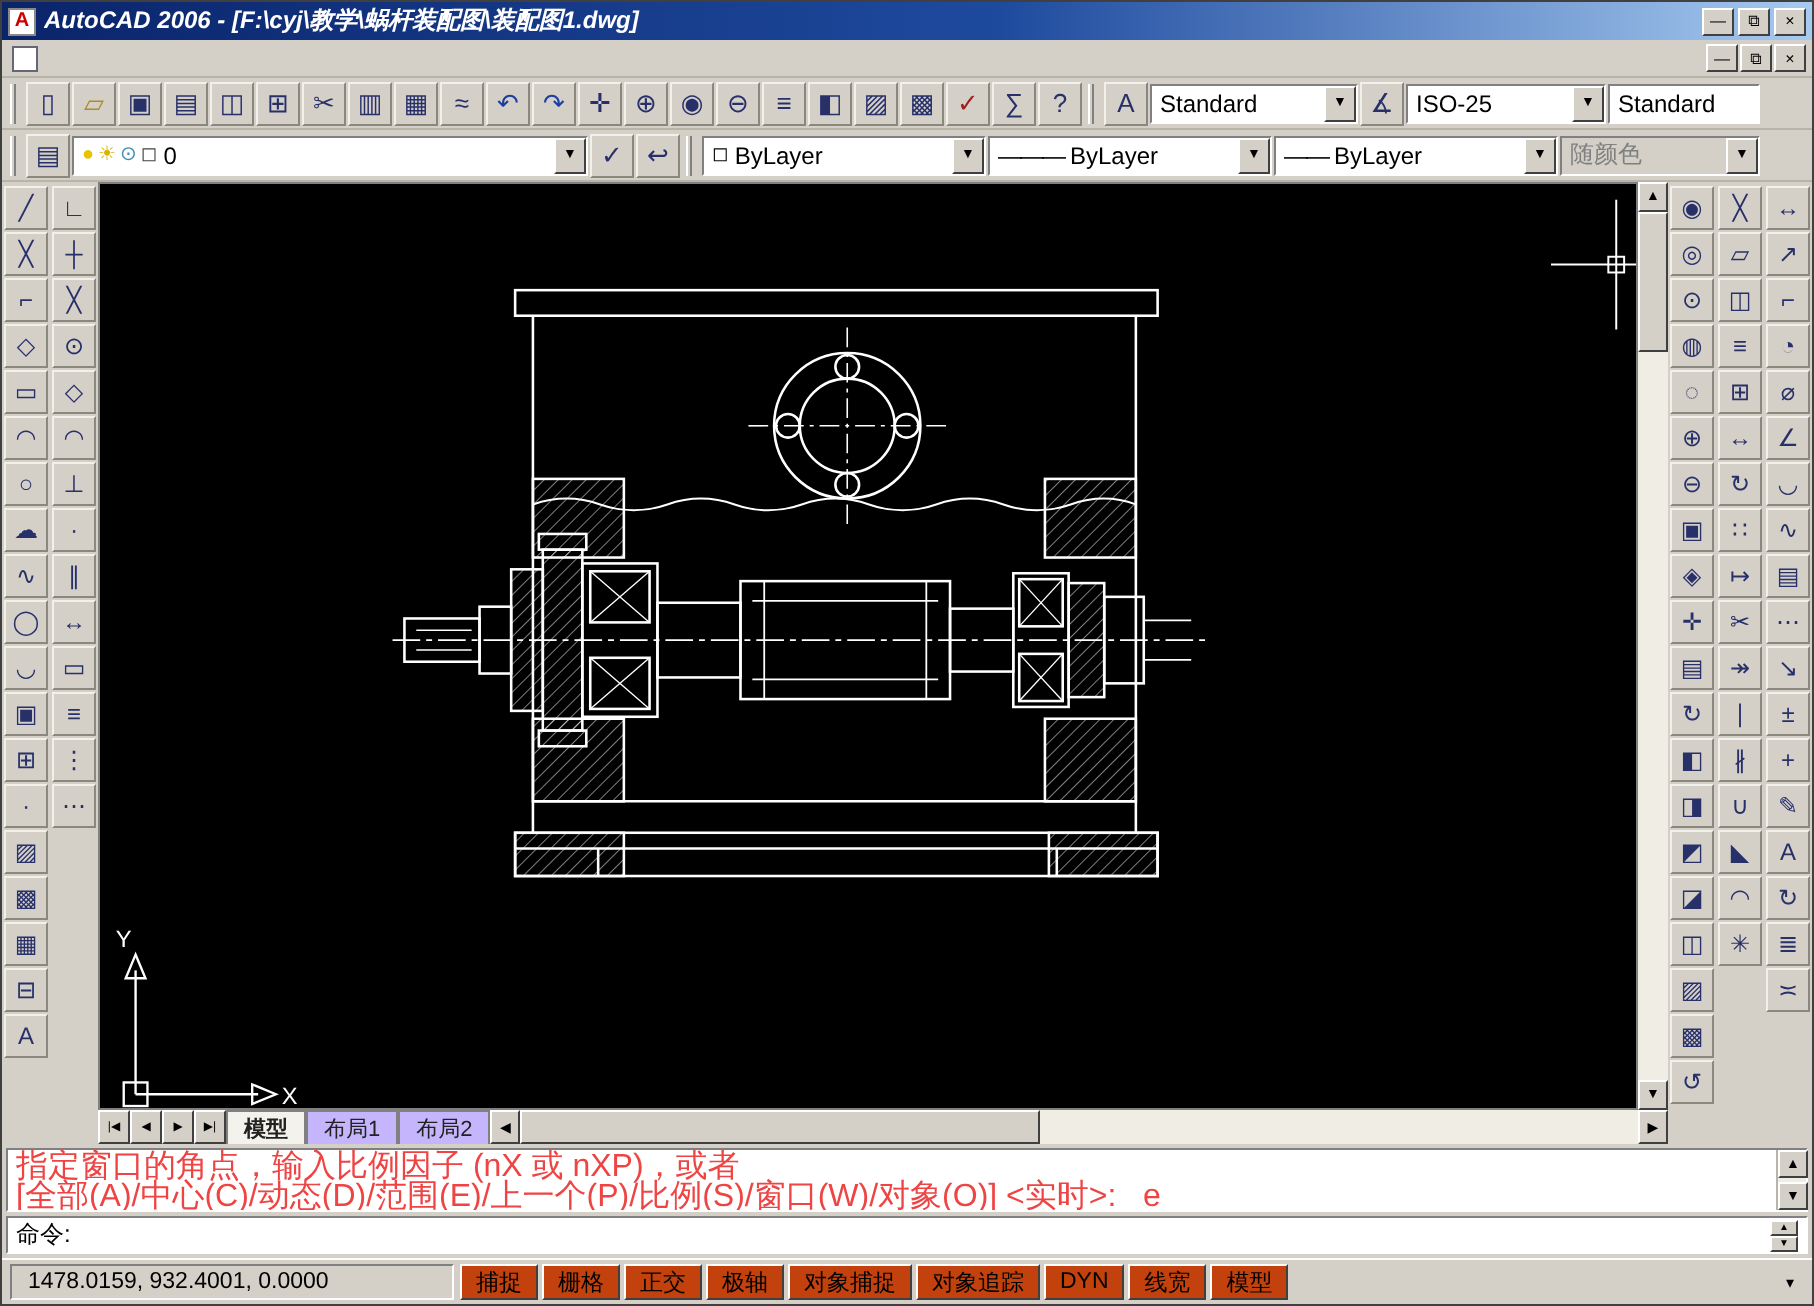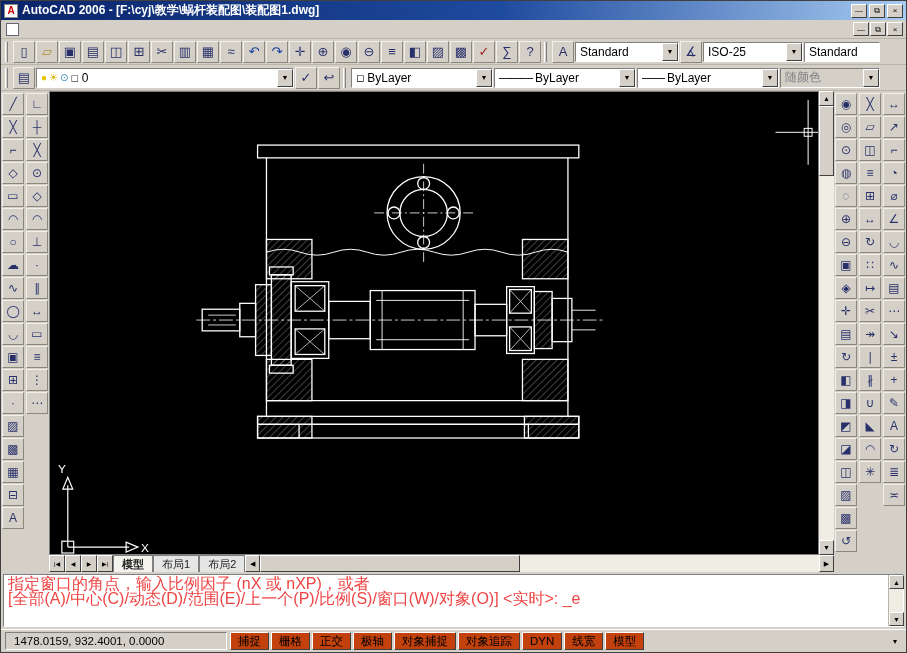--- a/index.html
+++ b/index.html
@@ -2,21 +2,21 @@
 <html><head>
 <meta charset="utf-8">
 <style>
   * { margin:0; padding:0; box-sizing:border-box; font-family:"Liberation Sans","DejaVu Sans",sans-serif; }
   html,body { width:907px; height:653px; overflow:hidden; }
   .window { width:907px; height:653px; background:#d4d0c8; display:flex; flex-direction:column; font-size:12px; border:1px solid #404040; }
 
   
   .titlebar { height:19px; background:linear-gradient(90deg,#0a246a 0%,#1e4a9e 55%,#a6caf0 100%); color:#fff; display:flex; align-items:center; padding:0 3px; gap:4px; flex:0 0 auto; }
   .app-icon { width:14px; height:14px; background:#fff; color:#c00; font-weight:bold; font-size:10px; display:flex; align-items:center; justify-content:center; border:1px solid #888; }
-  .titlebar .title { font-weight:bold; font-size:12px; flex:1; white-space:nowrap; overflow:hidden; }
+  .titlebar .title { font-weight:bold; font-size:12px; flex:1; white-space:nowrap; overflow:hidden;font-style:italic; }
   .win-btns { display:flex; gap:2px; }
   .tb-btn { width:16px; height:14px; background:#d4d0c8; border:1px solid; border-color:#fff #404040 #404040 #fff; color:#000; font-size:8px; line-height:11px; text-align:center; }
 
   
   .menubar { height:19px; display:flex; align-items:center; background:#d4d0c8; padding-left:2px; flex:0 0 auto; border-bottom:1px solid #b8b4a8; }
   .doc-icon { width:13px; height:13px; background:#fff; border:1px solid #667; margin:0 3px; }
   .menu-items { display:flex; }
   .menu-item { padding:2px 7px; white-space:nowrap; }
   .mdi-btns { margin-left:auto; display:flex; gap:1px; padding-right:3px; }
 
@@ -46,21 +46,21 @@
   .vscroll { width:15px; background:#f0ede4; display:flex; flex-direction:column; flex:0 0 auto; }
   .scroll-btn { width:15px; height:15px; background:#d4d0c8; border:1px solid; border-color:#fff #404040 #404040 #fff; font-size:7px; display:flex; align-items:center; justify-content:center; color:#000; flex:0 0 auto; }
   .vthumb { height:70px; background:#d4d0c8; border:1px solid; border-color:#fff #404040 #404040 #fff; flex:0 0 auto; }
   .vtrack { flex:1 1 auto; }
 
   
   .bottom-bar { height:17px; display:flex; align-items:stretch; flex:0 0 auto; background:#d4d0c8; }
   .tab-nav { display:flex; }
   .tab-nav .scroll-btn { width:16px; height:100%; font-size:6px; }
   .tabs { display:flex; align-items:flex-start; }
-  .tab { padding:1px 8px; font-size:11px; background:#e5e5e5; border:1px solid #808080; border-bottom:none; color:#222; white-space:nowrap; }
+  .tab { padding:1px 8px; font-size:11px; background:#c4b5fd; border:1px solid #808080; border-bottom:none; color:#222; white-space:nowrap; }
   .tab.active { background:#f4f2ec; font-weight:bold; }
   .hscroll { flex:1; display:flex; }
   .hthumb { width:260px; background:#d4d0c8; border:1px solid; border-color:#fff #404040 #404040 #fff; flex:0 0 auto; }
   .htrack { flex:1 1 auto; background:#f0ede4; }
   .hscroll .scroll-btn { height:100%; }
 
   
   .cmd { height:57px; display:flex; flex-direction:column; flex:0 0 auto; padding:2px; gap:2px; background:#d4d0c8; }
   .cmd-history { flex:1; background:#fff; border:1px solid; border-color:#808080 #fff #fff #808080; display:flex; min-height:0; }
   .cmd-lines { flex:1; font-family:"DejaVu Sans Mono","Liberation Mono",monospace; font-size:16px; line-height:15px; padding:1px 4px; color:#ef4444; overflow:hidden; white-space:nowrap; }
@@ -665,20 +665,28 @@
       <div class="cmd-lines">
         <div>指定窗口的角点，输入比例因子 (nX 或 nXP)，或者</div>
         <div>[全部(A)/中心(C)/动态(D)/范围(E)/上一个(P)/比例(S)/窗口(W)/对象(O)] &lt;实时&gt;: _e</div>
       </div>
       <div class="cmd-scroll">
         <div class="scroll-btn">▲</div>
         <div class="vtrack"></div>
         <div class="scroll-btn">▼</div>
       </div>
     </div>
+    <div class="cmd-input">
+      <span>命令:</span>
+      <span class="spacer"></span>
+      <span class="mini-scroll">
+        <span class="scroll-btn">▲</span>
+        <span class="scroll-btn">▼</span>
+      </span>
+    </div>
   </div>
 
   <div class="statusbar">
     <div class="coords">1478.0159, 932.4001, 0.0000</div>
     <div class="sbtns">
 
     <button class="sbtn">捕捉</button>
         <button class="sbtn">栅格</button>
         <button class="sbtn">正交</button>
         <button class="sbtn">极轴</button>

